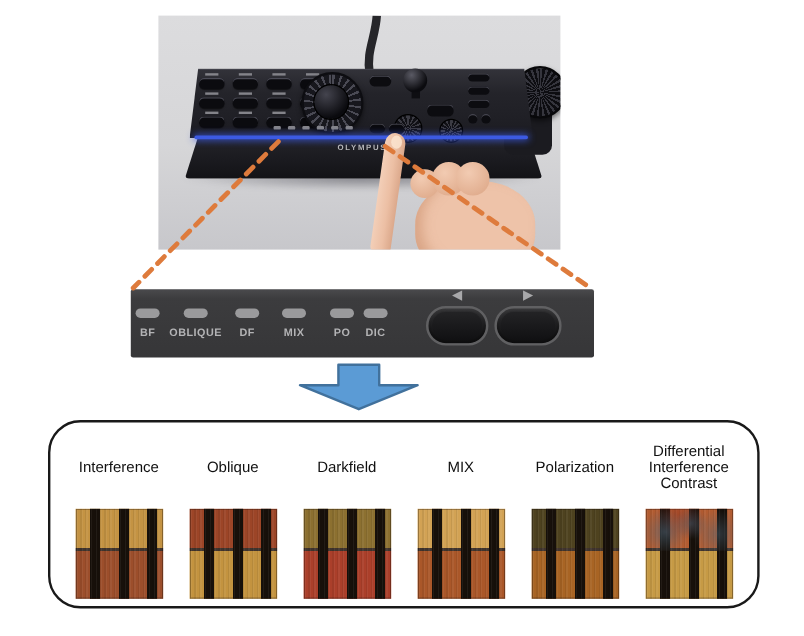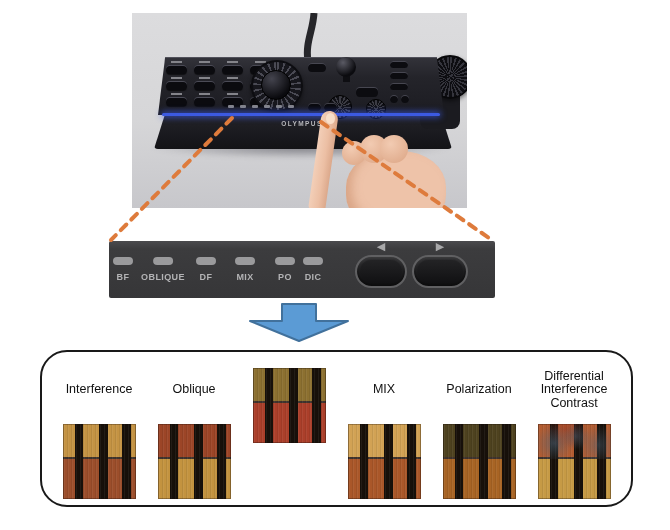--- a/index.html
+++ b/index.html
@@ -249,20 +249,21 @@
 <div class="result-box">
   <div class="mode-col">
     <div class="mode-label">Interference</div>
     <div class="tile" style="--top: #c49343; --bottom: #9c4e2b;"></div>
   </div>
   <div class="mode-col">
     <div class="mode-label">Oblique</div>
     <div class="tile" style="--top: #9c4527; --bottom: #c3933f;"></div>
   </div>
   <div class="mode-col">
+    <div class="mode-label">Darkfield</div>
     <div class="tile" style="--top: #8c7030; --bottom: #ab3f2a;"></div>
   </div>
   <div class="mode-col">
     <div class="mode-label">MIX</div>
     <div class="tile" style="--top: #d2a254; --bottom: #aa5729;"></div>
   </div>
   <div class="mode-col">
     <div class="mode-label">Polarization</div>
     <div class="tile" style="--top: #4e421f; --bottom: #a86424;"></div>
   </div>

